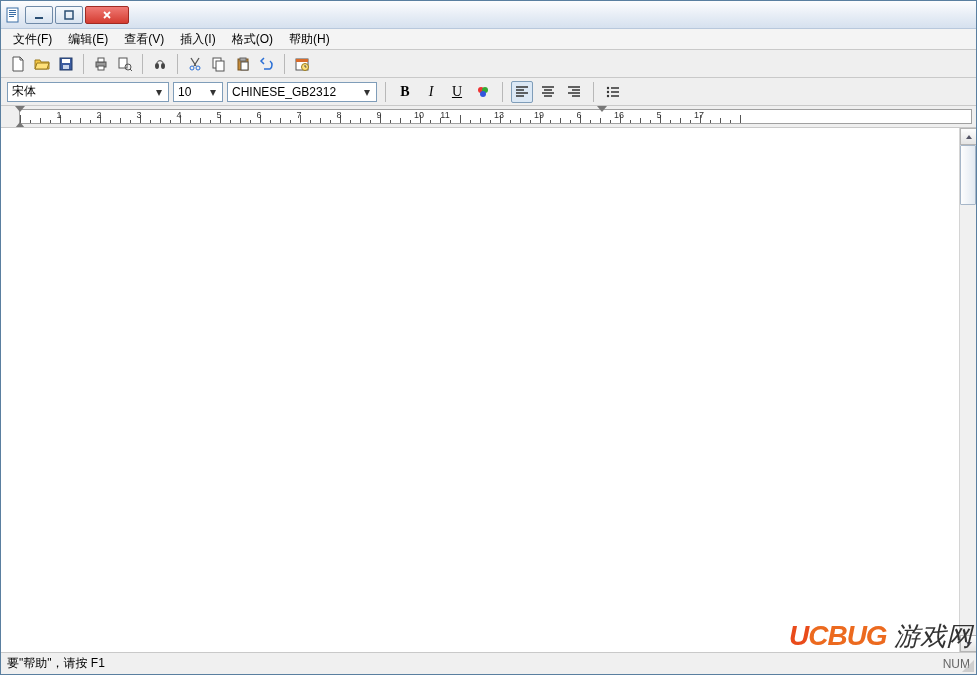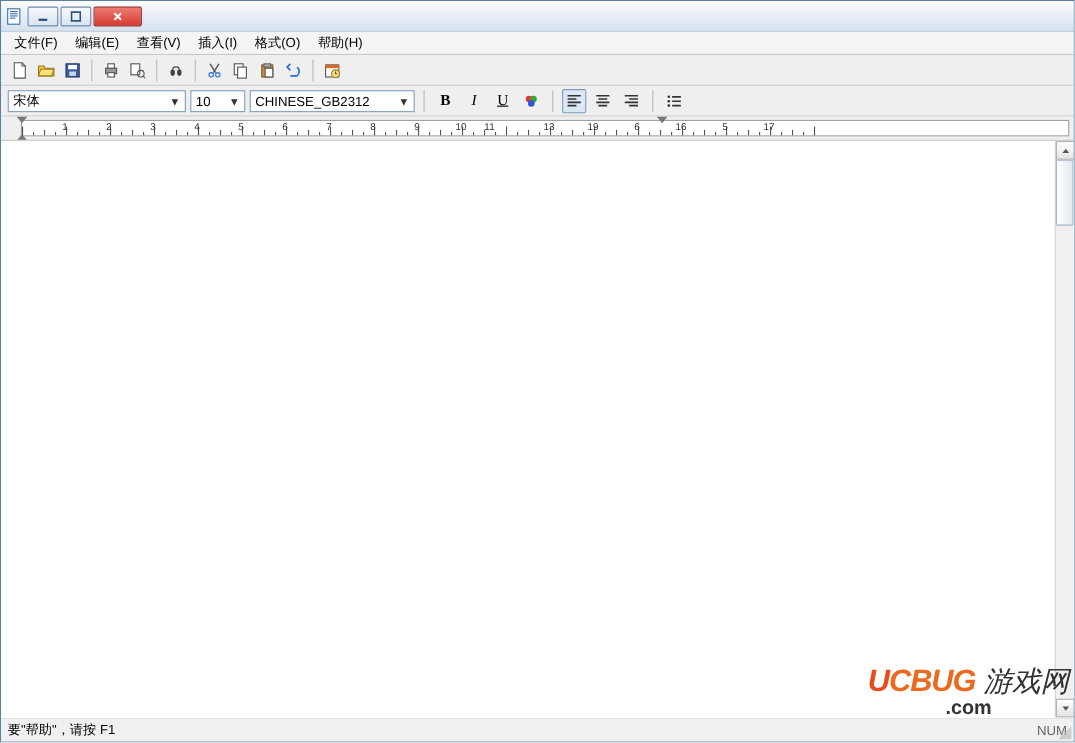--- a/index.html
+++ b/index.html
@@ -357,16 +357,15 @@
       <span>NUM</span>
     </span>
     <div class="st-grip"></div>
   </div>
 
   <div class="watermark">
     <div>
       <span class="wm1"><span class="u">U</span><span>CBUG</span></span>
       <span class="wm2">游戏网</span>
     </div>
-    <div class="wm3">.com</div>
   </div>
 
 </div>
 
 </body></html>

